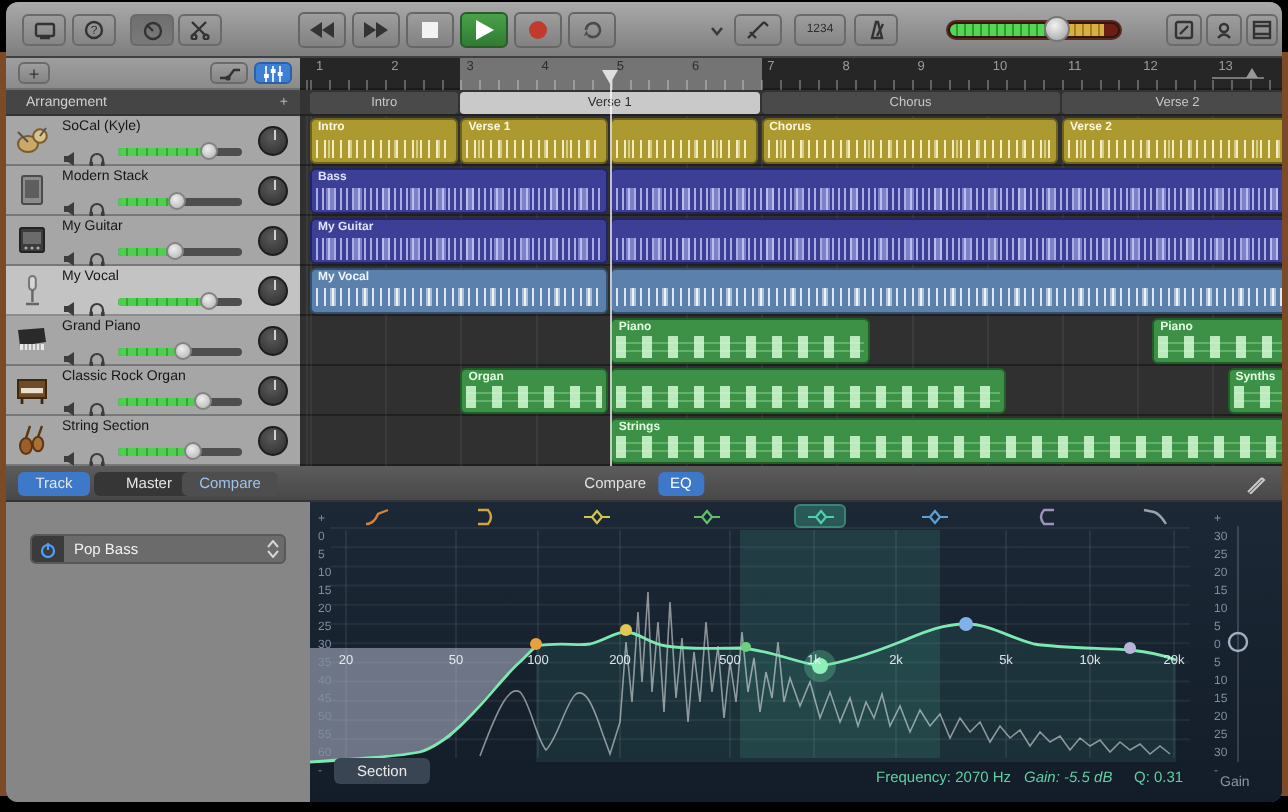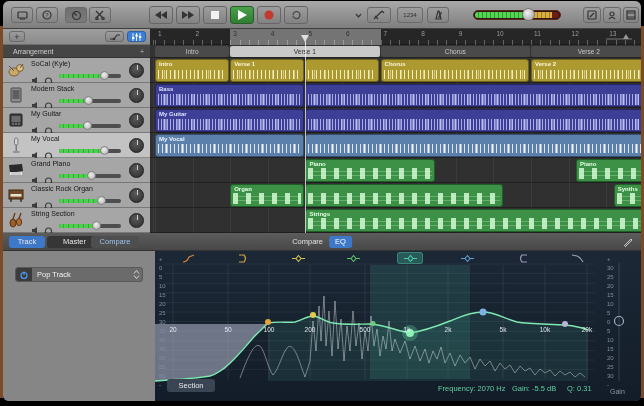--- a/index.html
+++ b/index.html
@@ -119,21 +119,21 @@
   #eq{position:absolute;left:152px;top:18px;width:486px;height:150px;
     background:linear-gradient(180deg,#1c2836,#131d29);}
   #bands{position:absolute;left:0;top:0;width:486px;height:14px;display:block;}
   .band{position:absolute;top:1px;width:26px;height:12px;border-radius:3px;display:flex;
     align-items:center;justify-content:center;}
   .band.sel{background:rgba(60,165,140,.4);box-shadow:0 0 0 1px rgba(90,210,180,.35) inset;}
   #eqsvg{position:absolute;left:0;top:0;width:486px;height:150px;}
   #analyzer-btn{position:absolute;left:12px;top:128px;width:48px;height:13px;background:#3a4553;
     border-radius:3px;color:#e8e8e8;font-size:7.5px;text-align:center;line-height:13px;}
   .readout{position:absolute;top:133px;font-size:7.5px;color:#5fd0a0;}
-  #ro-freq{left:283px;} #ro-gain{left:357px;} #ro-q{left:412px;}
+  #ro-freq{left:283px;} #ro-gain{left:357px;font-style:italic;} #ro-q{left:412px;}
   #gain-axis{position:absolute;top:137px;left:455px;font-size:7px;color:#8a97a5;}
   .icon-dark{stroke:#333;fill:none;stroke-width:1.2;}
 </style>
 </head>
 <body>
 
 <div class="desk" style="left:0"></div>
 <div class="desk" style="left:640px"></div>
 
 <div id="win">
@@ -536,21 +536,21 @@
     </div>
 
     <div id="bp-left">
       <div id="plugrow">
         <div id="plugpow">
           <svg width="8" height="8" viewBox="0 0 8 8">
               <circle cx="4" cy="4.5" r="3" fill="none" stroke="#4da0ff" stroke-width="1.1"></circle>
               <path d="M4,0.5 V4" stroke="#4da0ff" stroke-width="1.1"></path>
             </svg>
         </div>
-        <div id="pluglbl">Pop Track</div>
+        <div id="pluglbl">Pop Bass</div>
         <div id="plugstep">
           <svg width="7" height="4">
               <path d="M1,3.5 L3.5,0.5 L6,3.5" fill="none" stroke="#d5d5d5" stroke-width="1"></path>
             </svg>
           <svg width="7" height="4">
               <path d="M1,0.5 L3.5,3.5 L6,0.5" fill="none" stroke="#d5d5d5" stroke-width="1"></path>
             </svg>
         </div>
       </div>
     </div>

